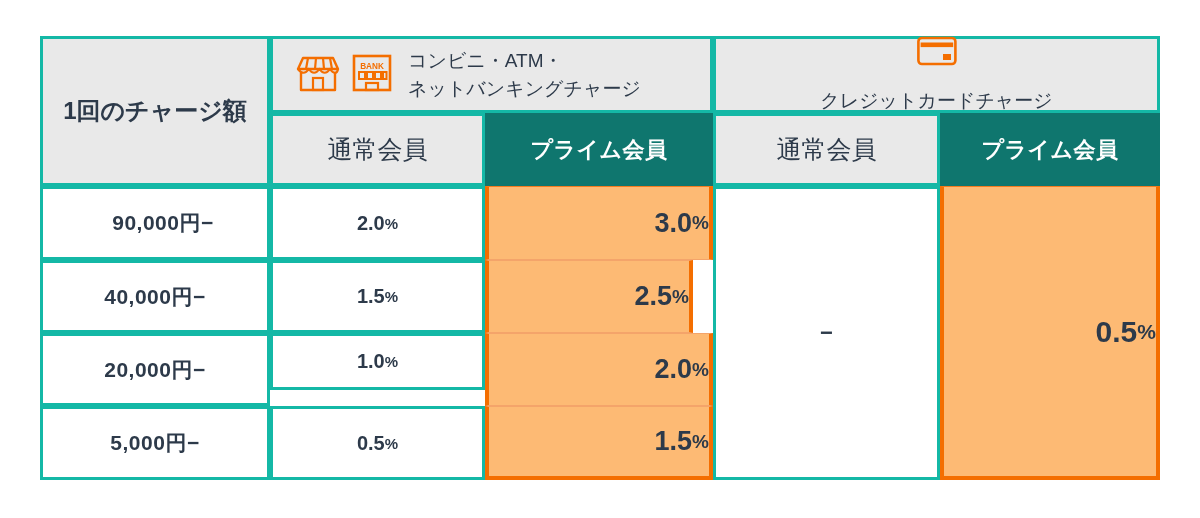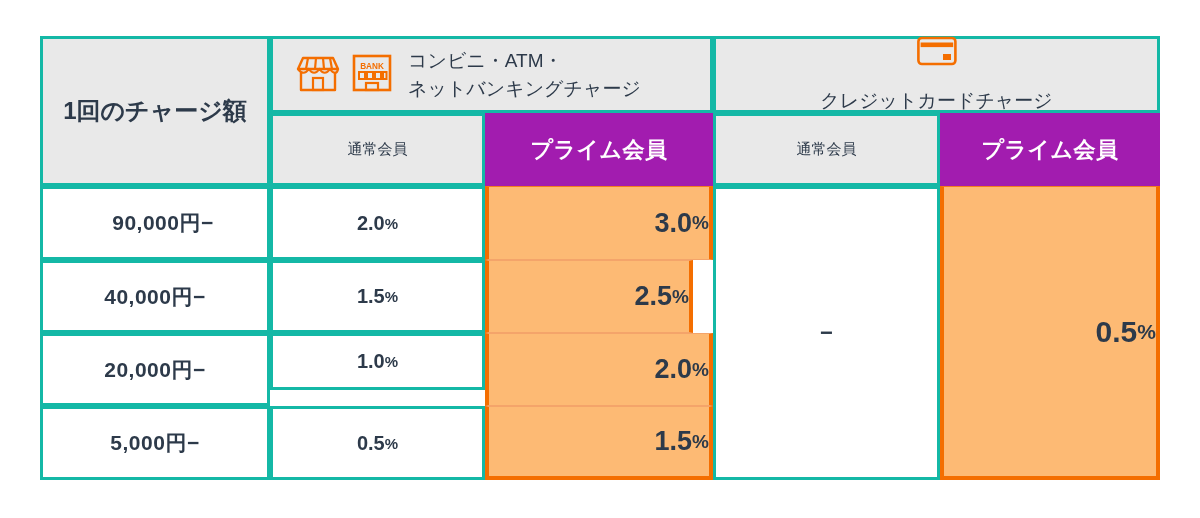--- a/index.html
+++ b/index.html
@@ -30,21 +30,21 @@
     display: flex;
     align-items: center;
     justify-content: center;
     text-align: center;
     color: #2d3a4a;
   }
 
   .grey      { background: #e9e9e9; }
   .white     { background: #ffffff; }
   .peach     { background: #fdba74; justify-content: flex-end; }
-  .orange-bg { background: #a21caf; color: #ffffff; }
+  .orange-bg { background: #0f766e; color: #ffffff; }
 
   .b-thin  { border: 3px solid #14b8a6; }
 
   
   .amount {
     font-size: 21px;
     font-weight: 700;
     letter-spacing: .5px;
   }
   .rate-normal {
@@ -56,21 +56,21 @@
   .rate-prime {
     font-size: 27px;
     font-weight: 700;
   }
   .rate-prime .unit { font-size: 19px; font-weight: 700; }
 
   .rate-prime-big { font-size: 30px; font-weight: 700; }
   .rate-prime-big .unit { font-size: 21px; font-weight: 700; }
 
   .member-normal {
-    font-size: 15px;
+    font-size: 25px;
     font-weight: 500;
   }
   .member-prime {
     font-size: 22px;
     font-weight: 700;
     color: #ffffff;
     letter-spacing: .5px;
   }
   .group-title {
     font-size: 19px;

